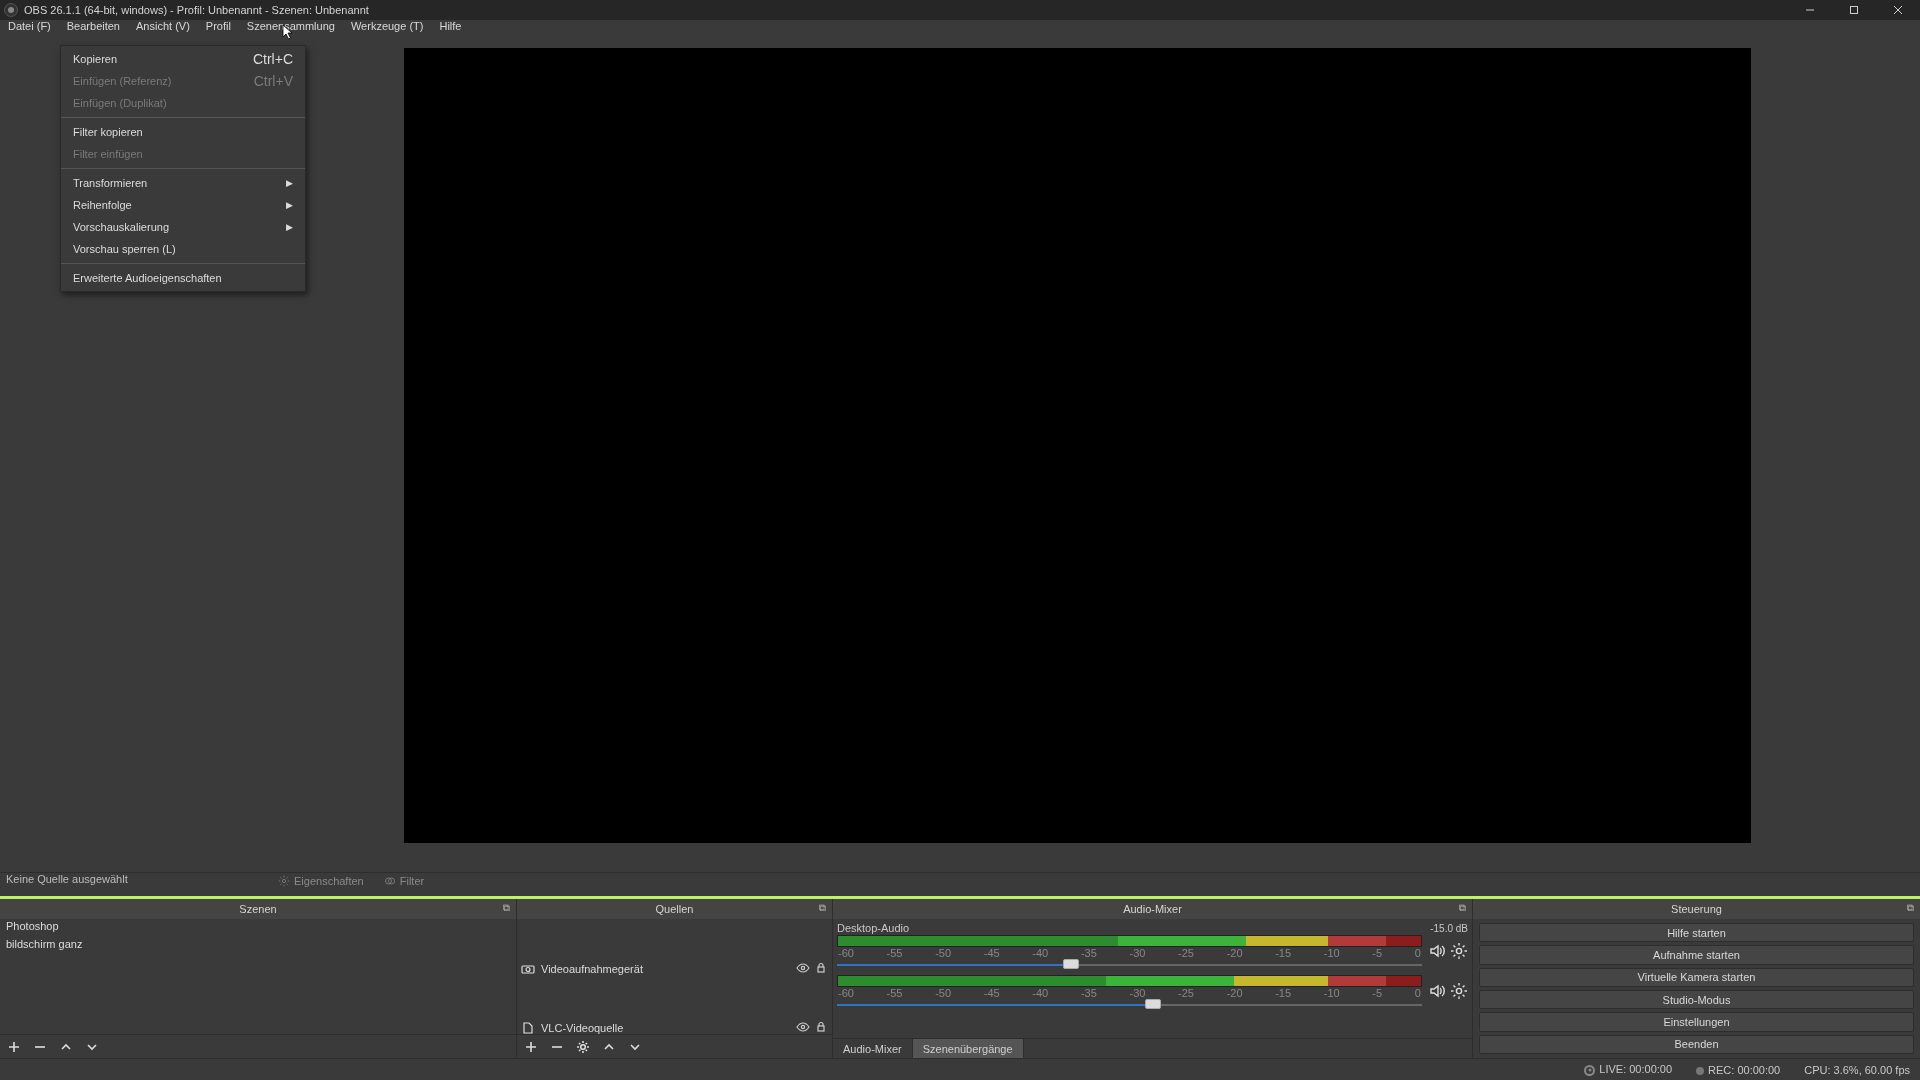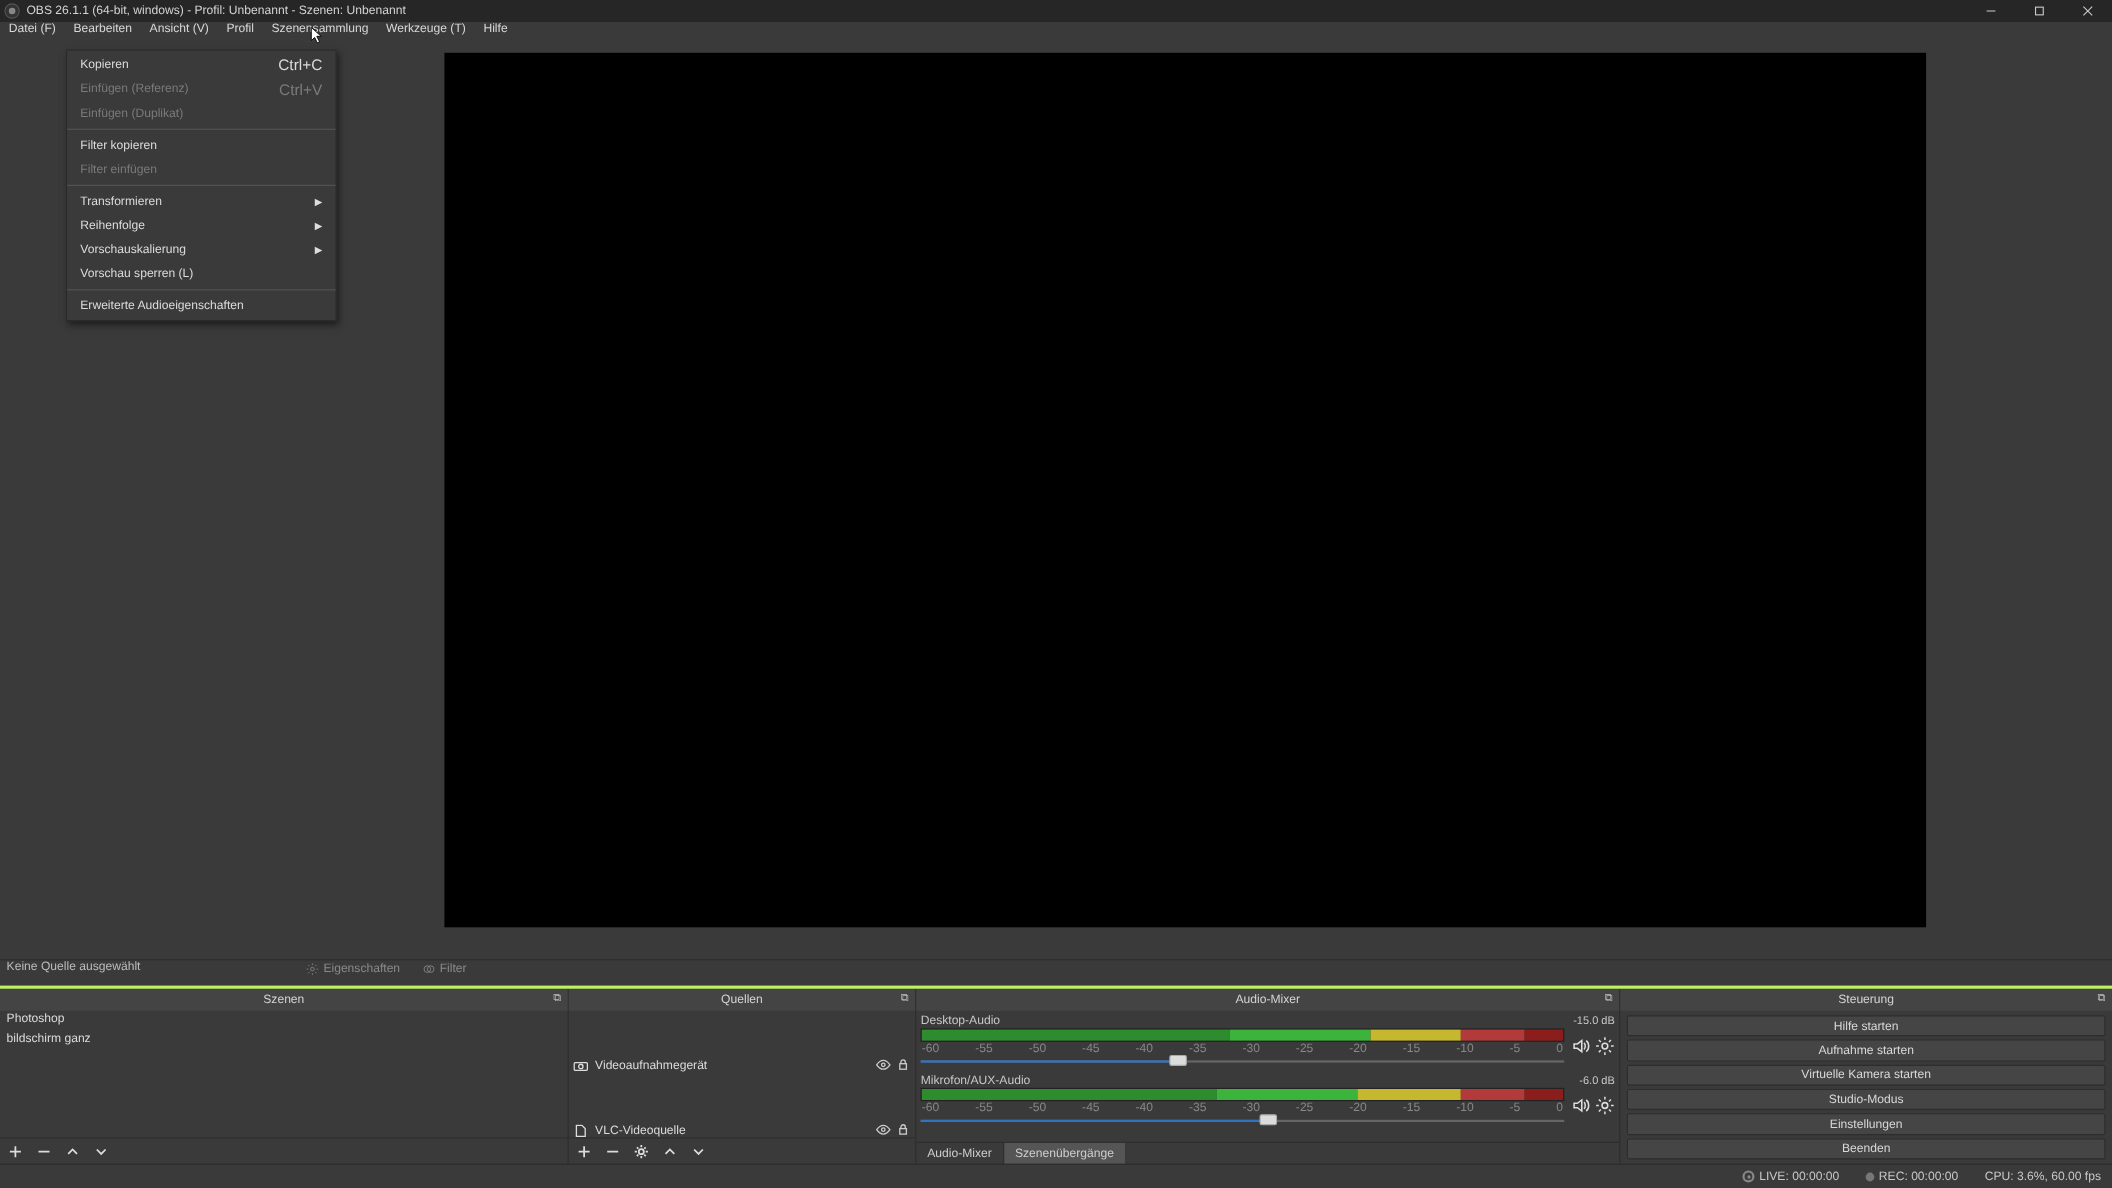--- a/index.html
+++ b/index.html
@@ -366,24 +366,20 @@
                 </svg></span>
             <span><svg viewBox="0 0 18 18">
                   <circle cx="9" cy="9" r="2.6"></circle>
                   <path d="M9 1v2.5M9 14.5V17M1 9h2.5M14.5 9H17M3.5 3.5l1.8 1.8M12.7 12.7l1.8 1.8M14.5 3.5l-1.8 1.8M5.3 12.7l-1.8 1.8"></path>
                 </svg></span>
           </div>
         </div>
       </div>
 
       <div class="mix-ch">
-        <div class="mix-top">
-          <span>Mikrofon/AUX-Audio</span>
-          <span class="db">-6.0 dB</span>
-        </div>
         <div class="mix-row">
           <div class="mix-meter-wrap">
             <div class="mix-meter">
               <div class="bar g1" style="width:46%"></div>
               <div class="bar g2" style="left:46%;width:22%"></div>
               <div class="bar y" style="left:68%;width:16%"></div>
               <div class="bar r" style="left:84%;width:10%"></div>
               <div class="bar r2" style="left:94%;width:6%"></div>
             </div>
             <div class="mix-ticks">

